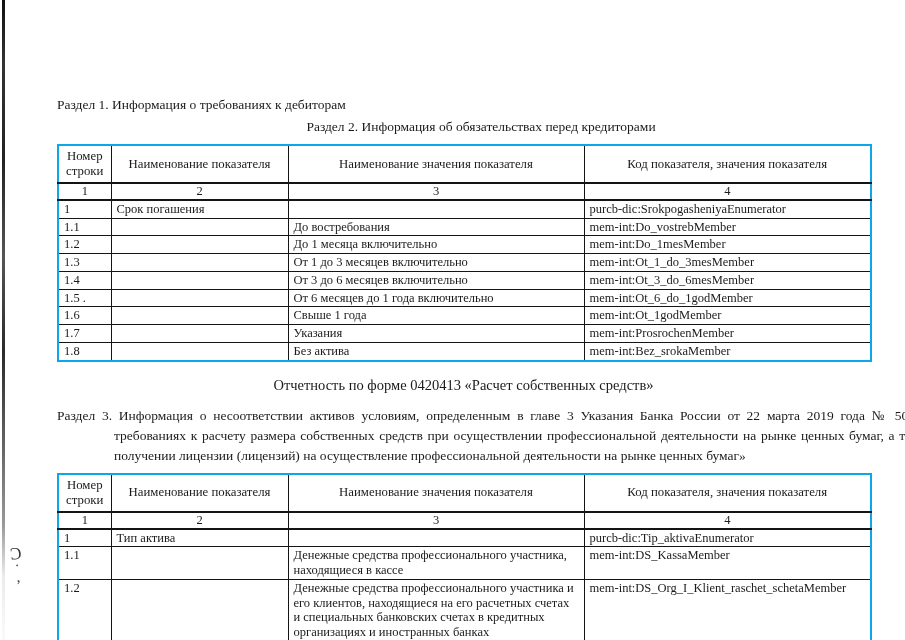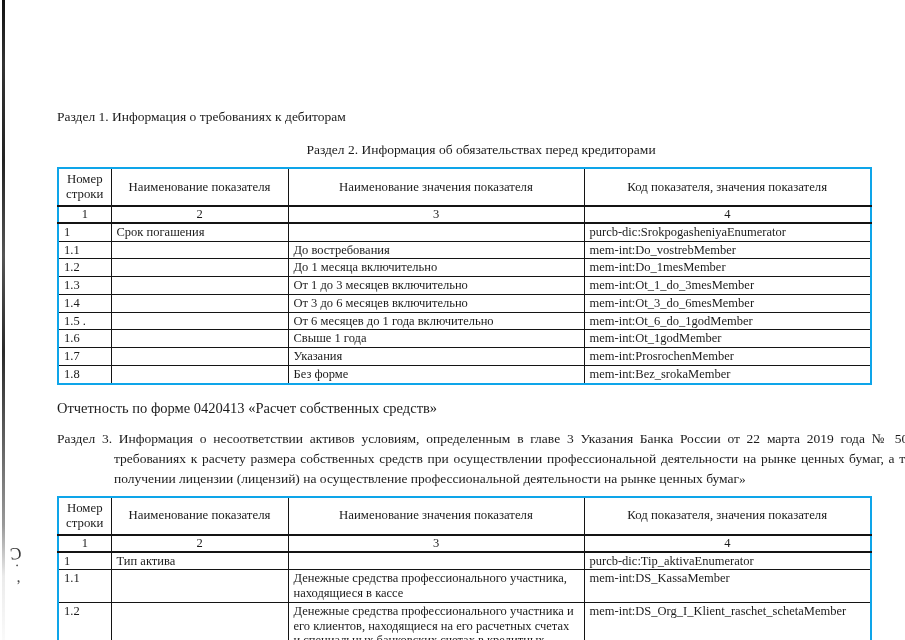--- a/index.html
+++ b/index.html
@@ -13,21 +13,21 @@
     overflow:hidden;
   }
   .scan-edge {
     position:absolute; left:2px; top:0; width:3px; height:640px;
     background:linear-gradient(to bottom,
       #111 0%, #333 10%, #222 25%, #555 40%, #2a2a2a 55%,
       #666 70%, #999 82%, rgba(0,0,0,0.08) 90%, rgba(0,0,0,0.02) 100%);
   }
   .content { padding:92px 0 0 57px; }
   .section-heading {
-    font-size:13.5px; line-height:17px; margin:16px 0 5px 0; font-weight:normal;
+    font-size:13.5px; line-height:17px; margin:4px 0 5px 0; font-weight:normal;
   }
   .section-heading.second { margin-bottom:9px;text-align:center; }
   table.grid {
     border-collapse:collapse; table-layout:fixed; width:813px;
     font-size:12.5px; line-height:1.18;
   }
   table.grid th, table.grid td {
     border:1px solid #141414; overflow:hidden;
   }
   table.grid { border:2px solid #0ea5e9; }
@@ -40,21 +40,21 @@
   tr.colnum-row td {
     text-align:center; height:12px; padding:0 2px;
     border-bottom:2px solid #141414;
   }
   tr.data-row td { height:13px; }
   col.c1 { width:53px; }
   col.c2 { width:177px; }
   col.c3 { width:296px; }
   col.c4 { width:287px; }
   .form-title {
-    width:813px; text-align:left; font-size:14.5px;
+    width:813px; text-align:center; font-size:14.5px;
     margin:15px 0 12px 0; font-weight:normal;
   }
   .section3 {
     width:845px; font-size:13.5px; line-height:20px;
     text-align:justify; margin:0 0 7px 0;
     padding-left:57px; text-indent:-57px;
   }
   .scribble {
     position:absolute; left:6px; top:548px; width:22px;
     color:#3a3a3a; transform:rotate(-6deg);
@@ -147,21 +147,21 @@
         </tr>
         <tr class="data-row">
           <td>1.7</td>
           <td></td>
           <td>Указания</td>
           <td>mem-int:ProsrochenMember</td>
         </tr>
         <tr class="data-row">
           <td>1.8</td>
           <td></td>
-          <td>Без форме</td>
+          <td>Без актива</td>
           <td>mem-int:Bez_srokaMember</td>
         </tr>
       </tbody>
     </table>
 
     <p class="form-title">Отчетность по форме 0420413 «Расчет собственных средств»</p>
 
     <p class="section3">Раздел 3. Информация о несоответствии активов условиям, определенным в главе 3 Указания Банка России от 22 марта 2019 года № 5099-У «О требованиях к расчету размера собственных средств при осуществлении профессиональной деятельности на рынке ценных бумаг, а также при получении лицензии (лицензий) на осуществление профессиональной деятельности на рынке ценных бумаг»</p>
 
     <table class="grid">

